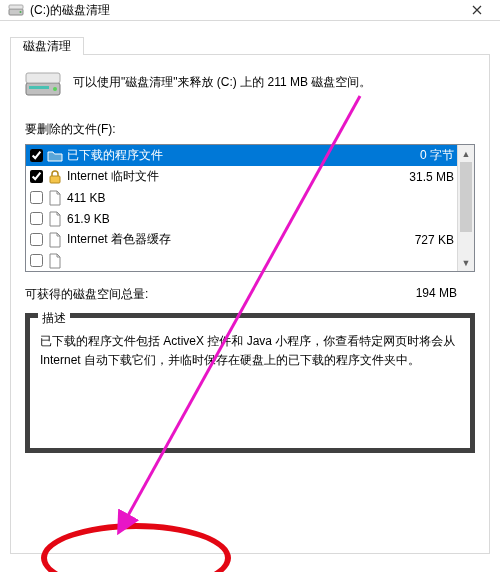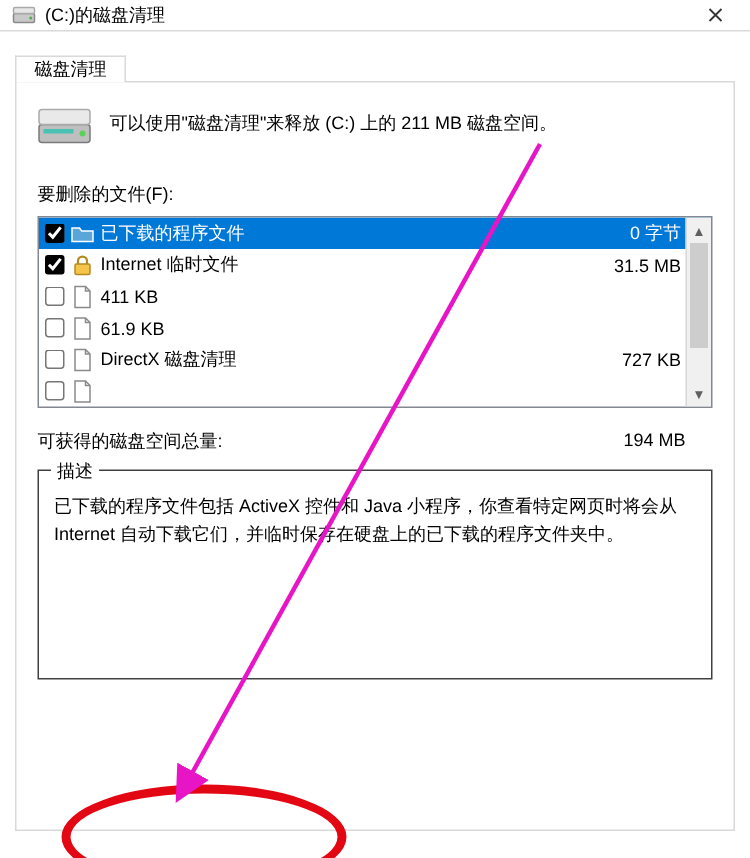--- a/index.html
+++ b/index.html
@@ -109,21 +109,21 @@
     background: #cdcdcd;
   }
   
   .total-row {
     display: flex; margin-top: 14px; margin-bottom: 10px; gap: 48px;
   }
   .total-row .lbl { flex: 1; }
   .total-row .val { padding-right: 18px; }
   
   .groupbox {
-    border: 1px solid #404040;
+    border: 5px solid #404040;
     position: relative;
     padding: 14px 10px 10px 10px;
     margin-top: 4px;
     min-height: 140px;
   }
   .groupbox .legend {
     position: absolute; top: -8px; left: 8px;
     background: #fff; padding: 0 4px;
   }
   .desc-text { line-height: 1.6; }
@@ -216,21 +216,21 @@
                 <path d="M10 1v3h3" fill="none" stroke="#8a8a8a"></path>
               </svg></span>
             <span class="size">61.9 KB</span>
           </div>
           <div class="row">
             <input type="checkbox" style="">
             <span class="icon"><svg width="16" height="16" viewBox="0 0 16 16">
                 <path d="M3 1h7l3 3v11H3z" fill="#fff" stroke="#8a8a8a"></path>
                 <path d="M10 1v3h3" fill="none" stroke="#8a8a8a"></path>
               </svg></span>
-            <span class="label">DirectX 磁盘清理</span>
+            <span class="label">Internet 着色器缓存</span>
             <span class="size">727 KB</span>
           </div>
           <div class="row">
             <input type="checkbox" style="">
             <span class="icon"><svg width="16" height="16" viewBox="0 0 16 16">
                 <path d="M3 1h7l3 3v11H3z" fill="#fff" stroke="#8a8a8a"></path>
                 <path d="M10 1v3h3" fill="none" stroke="#8a8a8a"></path>
               </svg></span>
             <span class="label"></span>
             <span class="size"></span>

